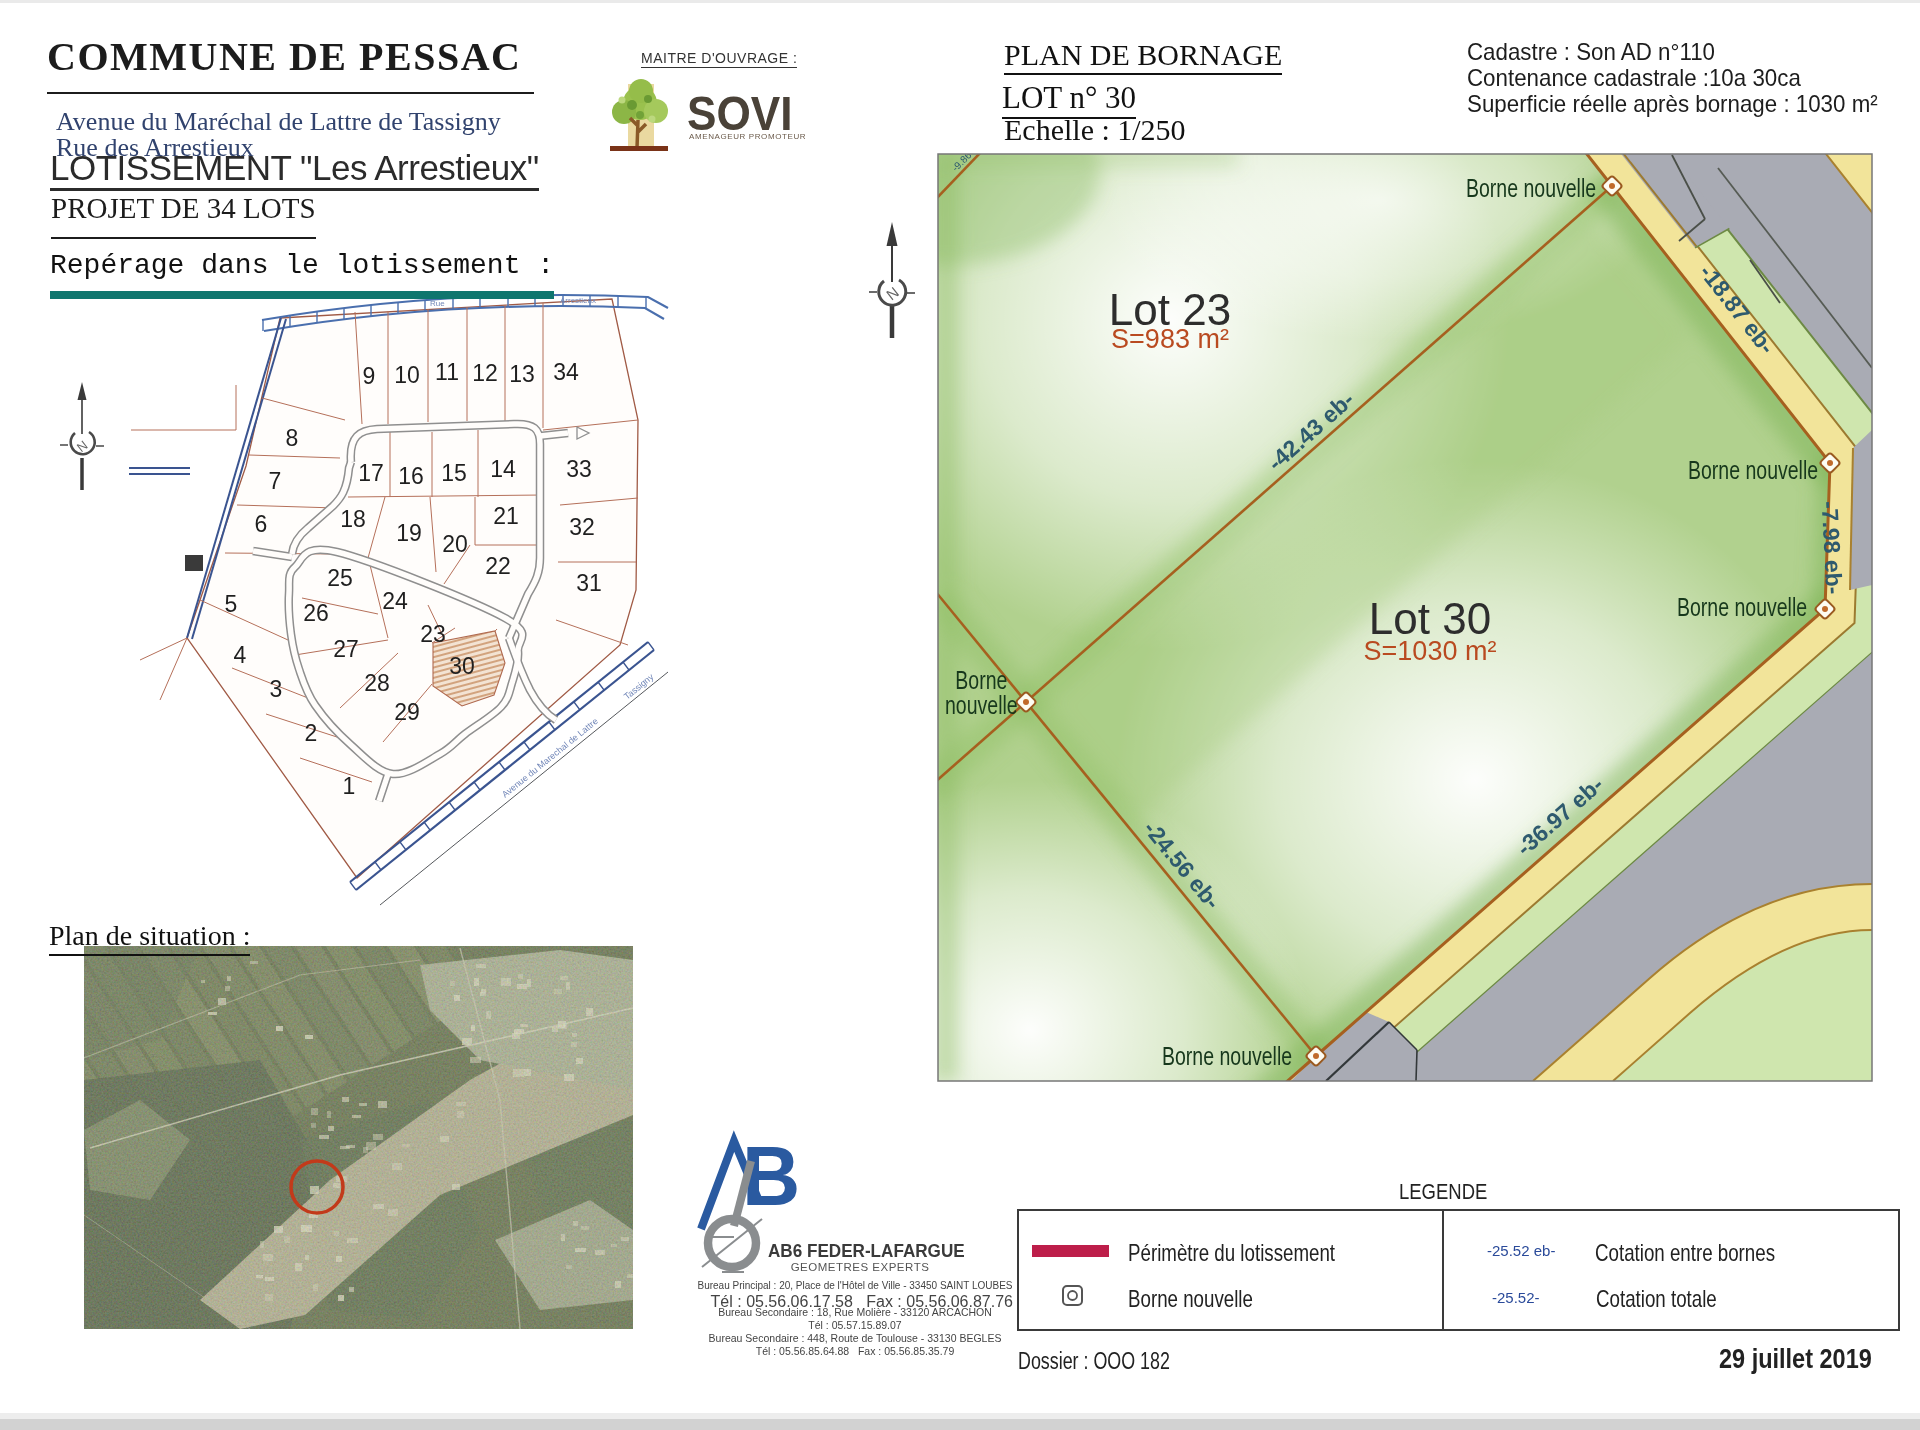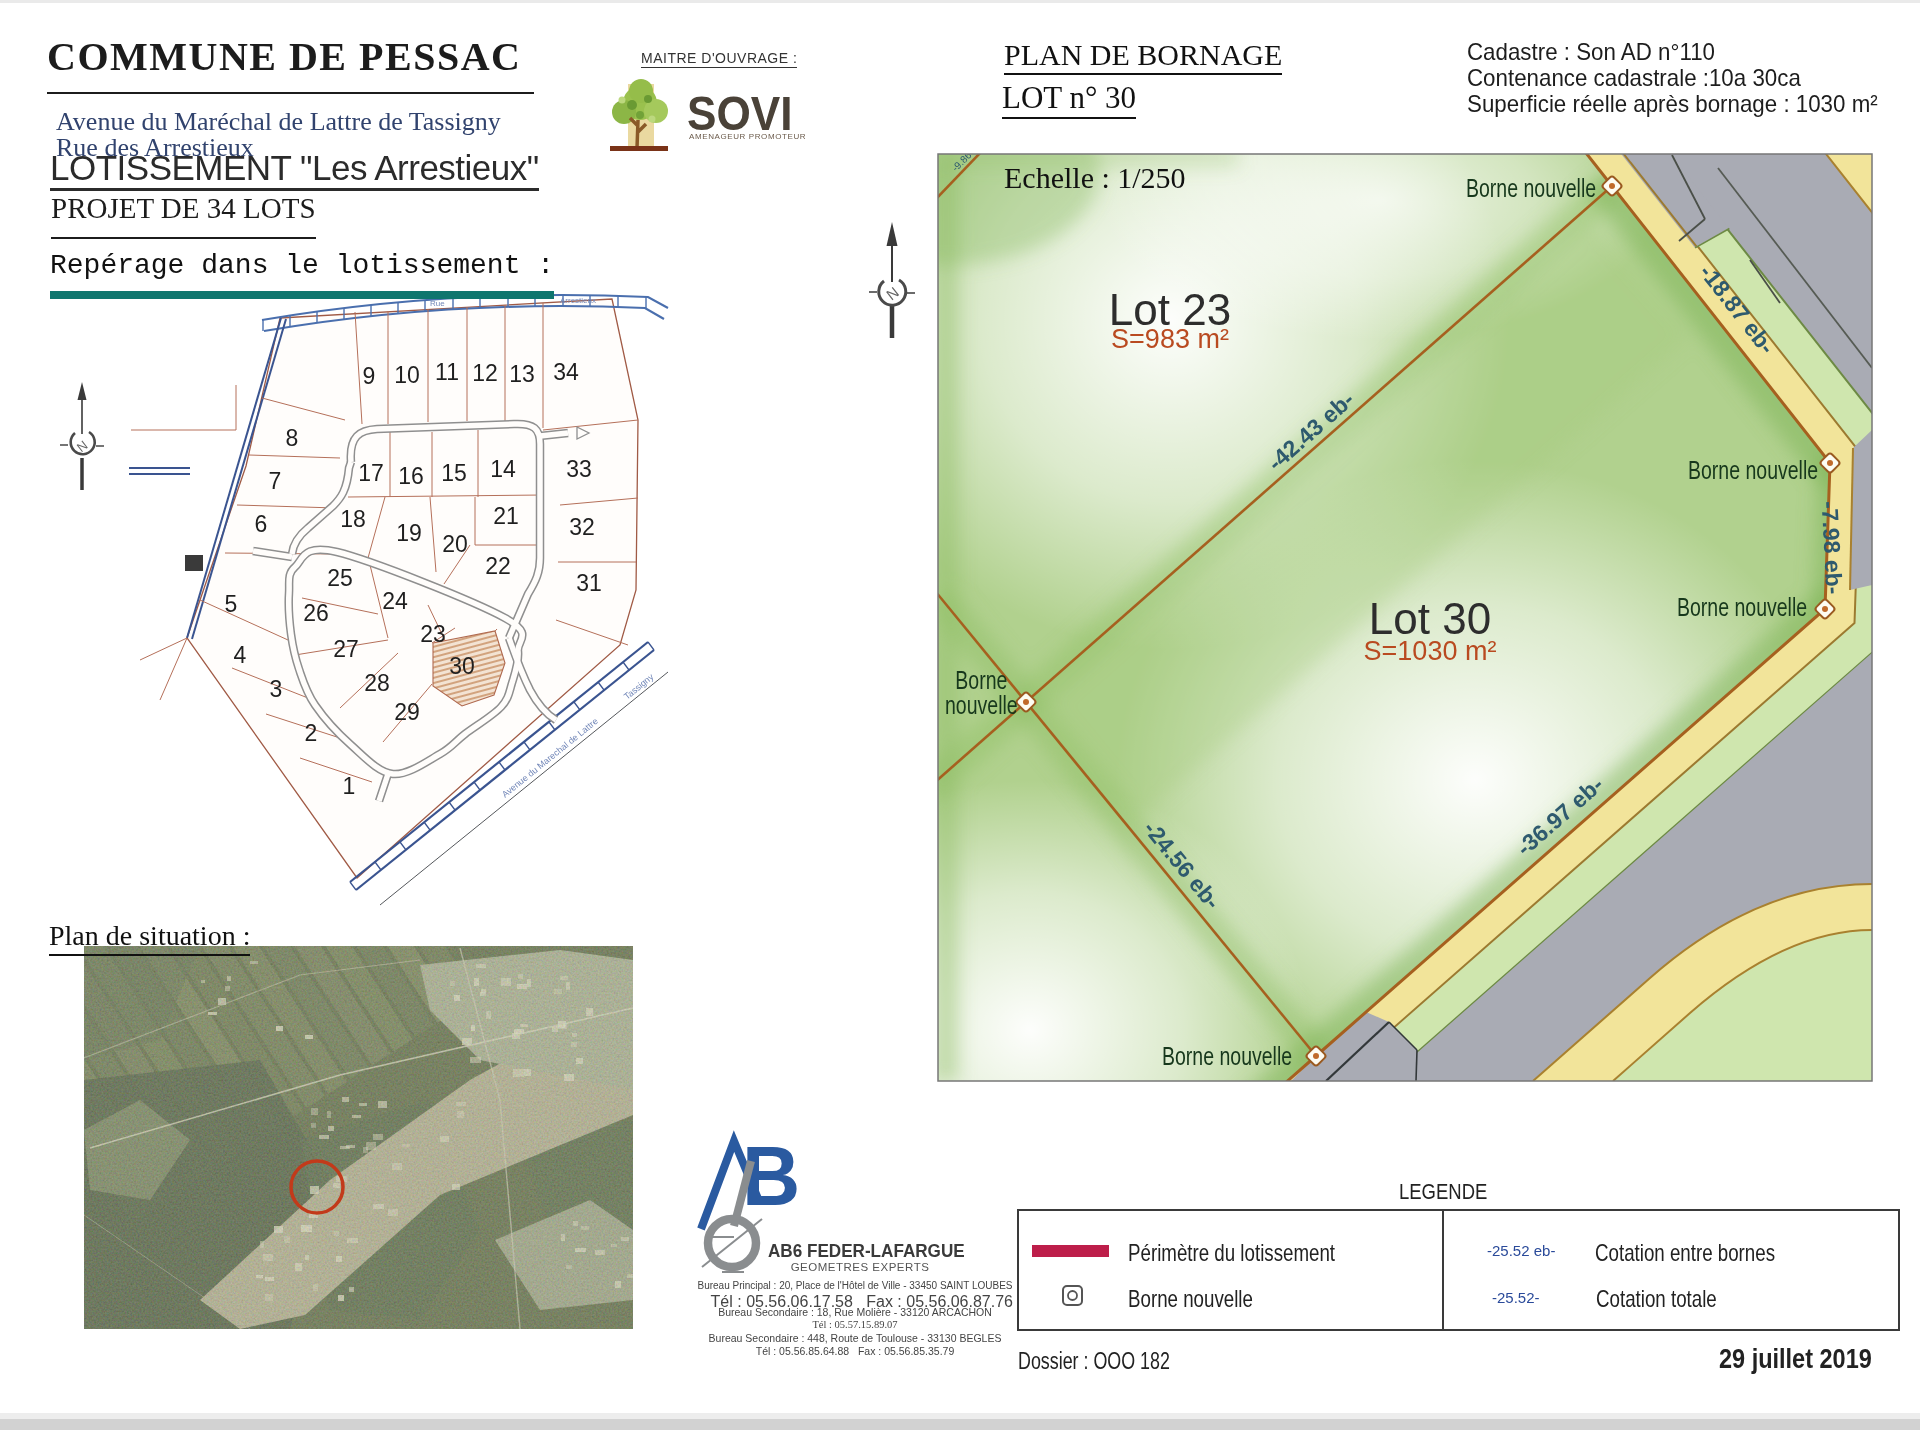--- a/index.html
+++ b/index.html
@@ -477,41 +477,41 @@
 
 <div class="abs" style="left:49px;top:876px;font-family:'Liberation Serif',serif;font-size:28px;color:#111;border-bottom:2px solid #111;padding-bottom:2px;margin-top:44px;">Plan de situation :</div>
 
 <div class="abs" style="left:641px;top:50px;font-size:14px;color:#333;border-bottom:1.5px solid #333;padding-bottom:1px;letter-spacing:0.5px;">MAITRE D'OUVRAGE :</div>
 
 <div class="abs" style="left:687px;top:86px;font-size:48px;font-weight:bold;color:#4a4238;letter-spacing:0px;transform:scaleX(0.92);transform-origin:left;">SOVI</div>
 <div class="abs" style="left:689px;top:132px;font-size:8px;color:#6a5a4a;letter-spacing:0.6px;">AMENAGEUR PROMOTEUR</div>
 
 <div class="abs" style="left:1004px;top:38px;font-family:'Liberation Serif',serif;font-size:30px;color:#111;border-bottom:2px solid #111;padding-bottom:1px;">PLAN DE BORNAGE </div>
 <div class="abs" style="left:1002px;top:80px;font-family:'Liberation Serif',serif;font-size:31px;color:#111;border-bottom:2px solid #111;padding-bottom:1px;">LOT n° 30</div>
-<div class="abs" style="left:1004px;top:113px;font-family:'Liberation Serif',serif;font-size:30px;color:#111;margin-top:48px;">Echelle : 1/250</div>
+<div class="abs" style="left:1004px;top:113px;font-family:'Liberation Serif',serif;font-size:30px;color:#111;">Echelle : 1/250</div>
 
 <div class="abs" style="left:1467px;top:39px;font-size:24px;color:#1d1d1d;line-height:26px;white-space:nowrap;transform:scaleX(0.93);transform-origin:left;">Cadastre : Son AD n°110<br>Contenance cadastrale :10a 30ca<br>Superficie réelle après bornage : 1030 m²</div>
 
 <div class="abs" style="left:1090px;top:285px;width:160px;text-align:center;font-size:44px;color:#2d2d2d;white-space:nowrap;">Lot 23</div>
 <div class="abs" style="left:1090px;top:324px;width:160px;text-align:center;font-size:27px;color:#b94a20;white-space:nowrap;">S=983 m²</div>
 <div class="abs" style="left:1350px;top:594px;width:160px;text-align:center;font-size:44px;color:#2d2d2d;white-space:nowrap;">Lot 30</div>
 <div class="abs" style="left:1350px;top:636px;width:160px;text-align:center;font-size:27px;color:#b94a20;white-space:nowrap;">S=1030 m²</div>
 
 <div class="abs" style="left:1466px;top:174px;font-size:25px;color:#17381c;transform:scaleX(0.78);transform-origin:left;white-space:nowrap;">Borne nouvelle</div>
 <div class="abs" style="left:1688px;top:456px;font-size:25px;color:#17381c;transform:scaleX(0.78);transform-origin:left;white-space:nowrap;">Borne nouvelle</div>
 <div class="abs" style="left:1677px;top:593px;font-size:25px;color:#17381c;transform:scaleX(0.78);transform-origin:left;white-space:nowrap;">Borne nouvelle</div>
 <div class="abs" style="left:1162px;top:1042px;font-size:25px;color:#17381c;transform:scaleX(0.78);transform-origin:left;white-space:nowrap;">Borne nouvelle</div>
 <div class="abs" style="left:945px;top:668px;font-size:25px;color:#17381c;transform:scaleX(0.78);transform-origin:left;white-space:nowrap;text-align:center;line-height:25px;">Borne<br>nouvelle</div>
 
 <div class="abs" style="left:768px;top:1240px;font-size:19px;font-weight:bold;color:#3a3a3a;letter-spacing:0px;transform:scaleX(0.9);transform-origin:left;white-space:nowrap;">AB6 FEDER-LAFARGUE</div>
 <div class="abs" style="left:700px;top:1261px;width:320px;text-align:center;font-size:11.5px;color:#555;letter-spacing:0.5px;">GEOMETRES EXPERTS</div>
 <div class="abs" style="left:697px;width:316px;text-align:center;color:#444;white-space:nowrap;top:1280px;font-size:10px;">Bureau Principal : 20, Place de l'Hôtel de Ville - 33450 SAINT LOUBES</div>
 <div class="abs" style="left:697px;width:316px;text-align:right;color:#444;white-space:nowrap;top:1293px;font-size:16px;">Tél : 05.56.06.17.58&nbsp;&nbsp;&nbsp;Fax : 05.56.06.87.76</div>
 <div class="abs" style="left:697px;width:316px;text-align:center;color:#444;white-space:nowrap;top:1306px;font-size:10.5px;">Bureau Secondaire : 18, Rue Molière - 33120 ARCACHON</div>
-<div class="abs" style="left:697px;width:316px;text-align:center;color:#444;white-space:nowrap;top:1319px;font-size:10.5px;font-family:Liberation Serif, serif;">Tél : 05.57.15.89.07</div>
+<div class="abs" style="left:697px;width:316px;text-align:center;color:#444;white-space:nowrap;top:1319px;font-size:10.5px;">Tél : 05.57.15.89.07</div>
 <div class="abs" style="left:697px;width:316px;text-align:center;color:#444;white-space:nowrap;top:1332px;font-size:10.5px;">Bureau Secondaire : 448, Route de Toulouse - 33130 BEGLES</div>
 <div class="abs" style="left:697px;width:316px;text-align:center;color:#444;white-space:nowrap;top:1345px;font-size:10.5px;">Tél : 05.56.85.64.88&nbsp;&nbsp;&nbsp;Fax : 05.56.85.35.79</div>
 
 <div class="abs" style="left:1399px;top:1179px;font-size:22px;color:#222;transform:scaleX(0.84);transform-origin:left;">LEGENDE</div>
 <div class="abs" style="left:1017px;top:1209px;width:879px;height:118px;border:2px solid #3a3a3a;"></div>
 <div class="abs" style="left:1442px;top:1209px;width:0px;height:120px;border-left:2px solid #3a3a3a;"></div>
 <div class="abs" style="left:1128px;top:1239px;font-size:24px;color:#222;transform:scaleX(0.78);transform-origin:left;white-space:nowrap;">Périmètre du lotissement</div>
 <div class="abs" style="left:1128px;top:1285px;font-size:24px;color:#222;transform:scaleX(0.78);transform-origin:left;white-space:nowrap;">Borne nouvelle</div>
 <div class="abs" style="left:1487px;top:1242px;font-size:15px;color:#2a4a9a;">-25.52 eb-</div>
 <div class="abs" style="left:1492px;top:1289px;font-size:15px;color:#2a4a9a;">-25.52-</div>

